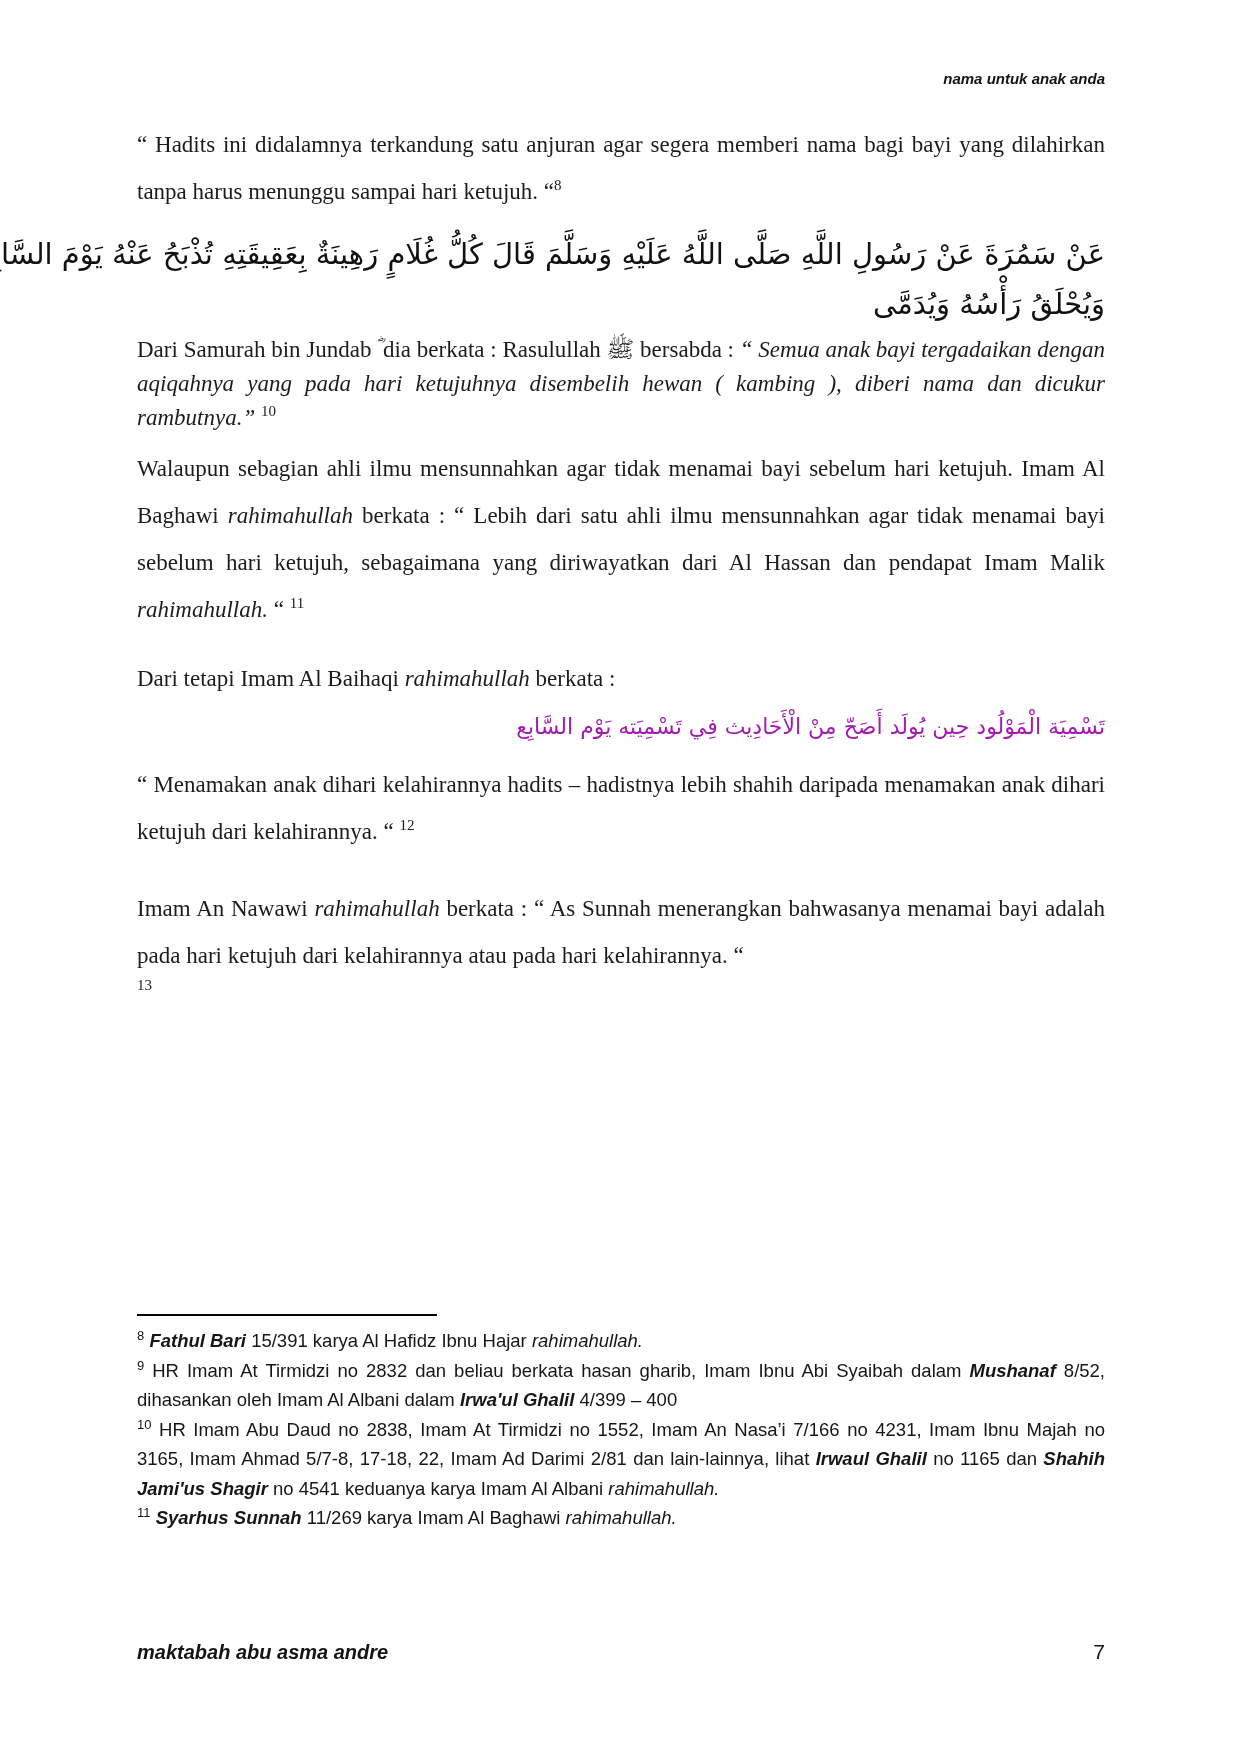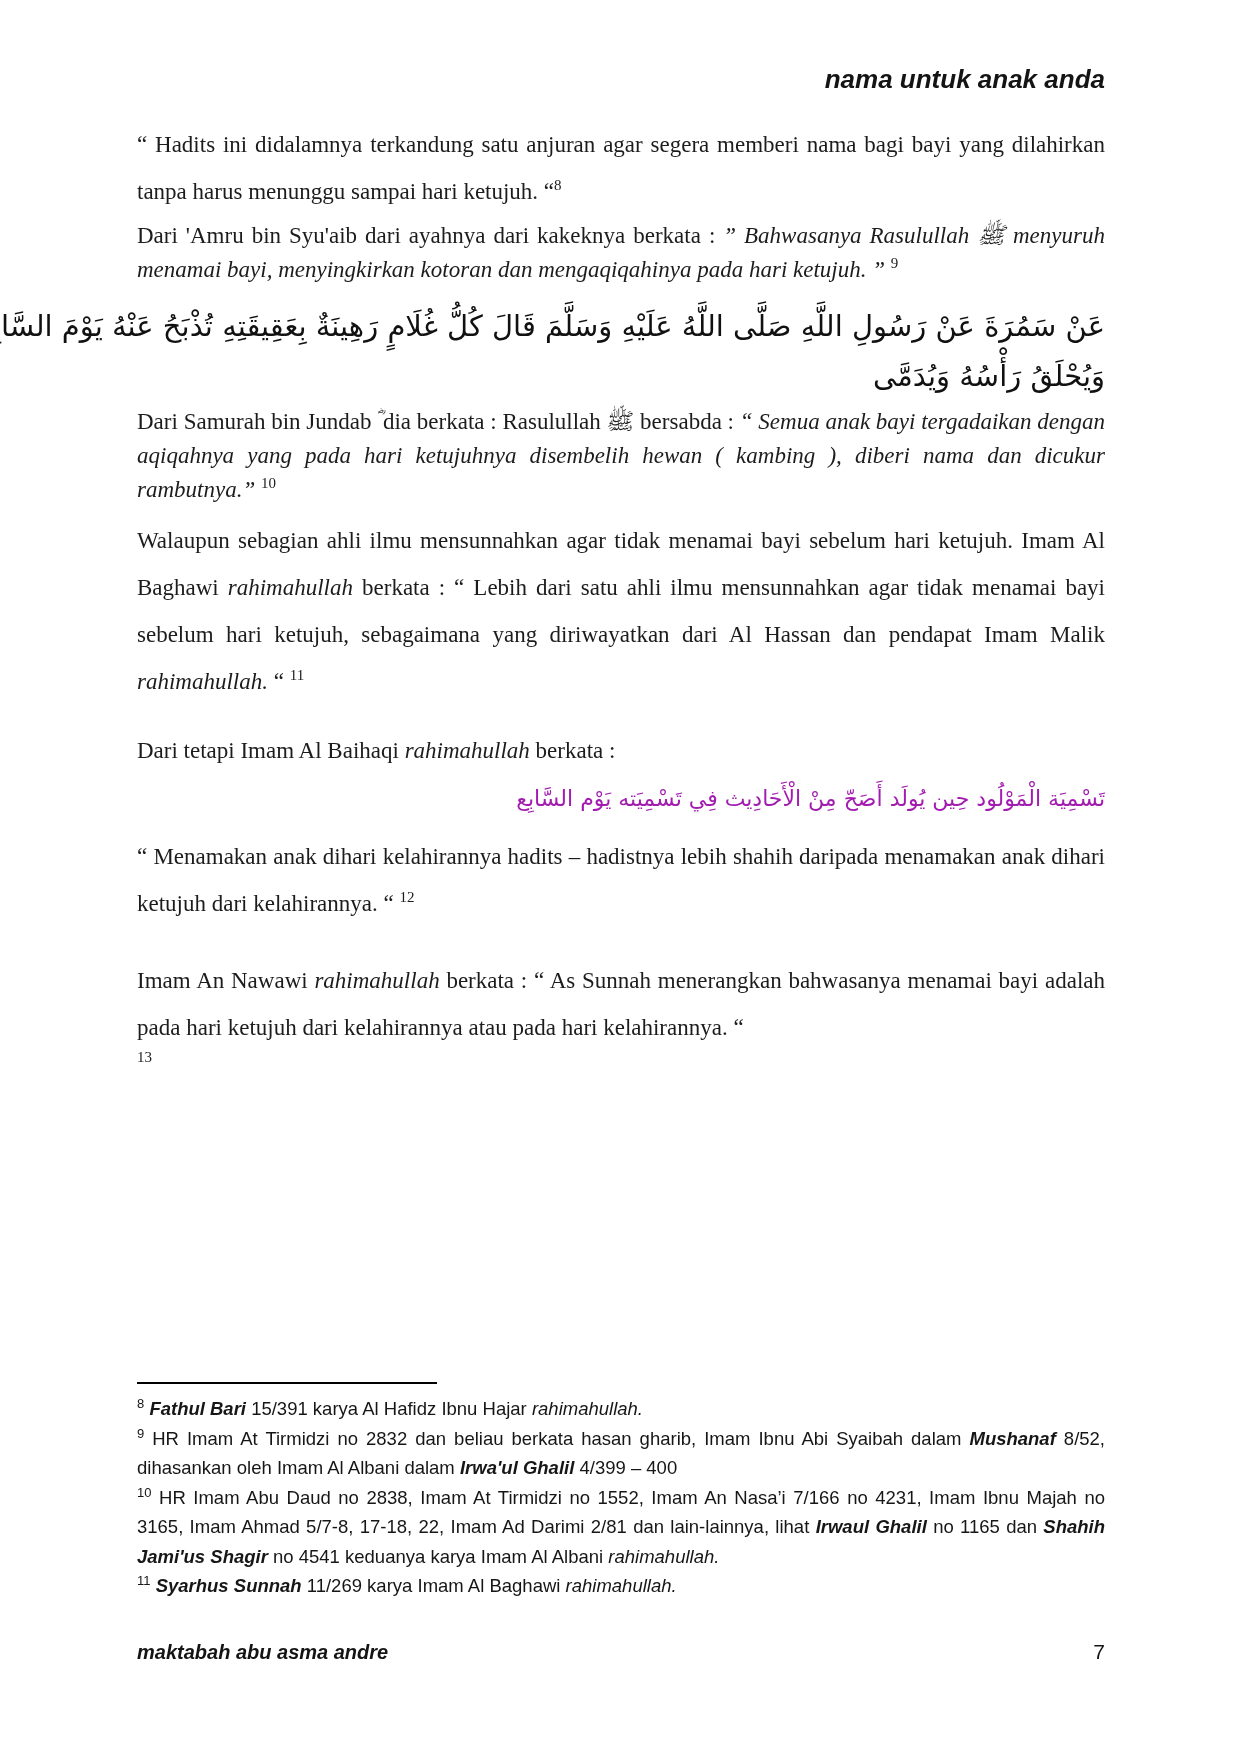--- a/index.html
+++ b/index.html
@@ -12,21 +12,21 @@
     font-family: "Liberation Serif", serif;
     box-sizing: border-box;
     padding: 65px 136px 0 137px;
     overflow: hidden;
   }
   .running-header {
     text-align: right;
     font-family: "Liberation Sans", sans-serif;
     font-weight: 700;
     font-style: italic;
-    font-size: 26px;
+    font-size: 15px;
     line-height: 28px;
     color: #141414;
   }
   .body-para {
     margin: 0;
     font-size: 23px;
     line-height: 47px;
     text-align: justify;
   }
   .body-para.tight { line-height: 34px; }
@@ -64,21 +64,21 @@
     line-height: 0;
     vertical-align: 9px;
   }
   .orphan-fn {
     font-size: 17px;
     line-height: 30px;
     text-align: left;
   }
   .footnotes-block {
     position: absolute;
-    top: 1382px;
+    top: 1314px;
     left: 137px;
     right: 136px;
     font-family: "Liberation Sans", sans-serif;
     font-size: 18.5px;
     line-height: 29.5px;
     color: #161616;
     text-align: justify;
   }
   .fn-sep {
     width: 300px;
@@ -120,21 +120,20 @@
 </head>
 <body>
 
 <div class="page">
 
   <div class="running-header">nama untuk anak anda</div>
 
   <p class="body-para mt-p1"><span>“ Hadits ini didalamnya terkandung satu anjuran agar segera memberi nama bagi bayi yang dilahirkan tanpa harus menunggu sampai hari ketujuh. “</span><sup class="fnref">8</sup></p>
 
 
-  <p class="body-para tight mt-t1"><span>Dari 'Amru bin Syu'aib dari ayahnya dari kakeknya berkata : </span><em>” Bahwasanya Rasulullah ﷺ menyuruh menamai bayi, menyingkirkan kotoran dan mengaqiqahinya pada hari ketujuh. ” </em><sup class="fnref">9</sup></p>
 
   <div class="arabic-block mt-a2">
     <div class="aline">عَنْ سَمُرَةَ عَنْ رَسُولِ اللَّهِ صَلَّى اللَّهُ عَلَيْهِ وَسَلَّمَ قَالَ كُلُّ غُلَامٍ رَهِينَةٌ بِعَقِيقَتِهِ تُذْبَحُ عَنْهُ يَوْمَ السَّابِعِ</div>
     <div class="aline">وَيُحْلَقُ رَأْسُهُ وَيُدَمَّى</div>
   </div>
 
   <p class="body-para tight mt-t2"><span>Dari Samurah bin Jundab ؓ dia berkata : Rasulullah ﷺ bersabda : </span><em>“ Semua anak bayi tergadaikan dengan aqiqahnya yang pada hari ketujuhnya disembelih hewan ( kambing ), diberi nama dan dicukur rambutnya.” </em><sup class="fnref">10</sup></p>
 
   <p class="body-para mt-p2"><span>Walaupun sebagian ahli ilmu mensunnahkan agar tidak menamai bayi sebelum hari ketujuh. Imam Al Baghawi </span><em>rahimahullah</em><span> berkata : “ Lebih dari satu ahli ilmu mensunnahkan agar tidak menamai bayi sebelum hari ketujuh, sebagaimana yang diriwayatkan dari Al Hassan dan pendapat Imam Malik </span><em>rahimahullah.</em><span> “ </span><sup class="fnref">11</sup></p>
 

